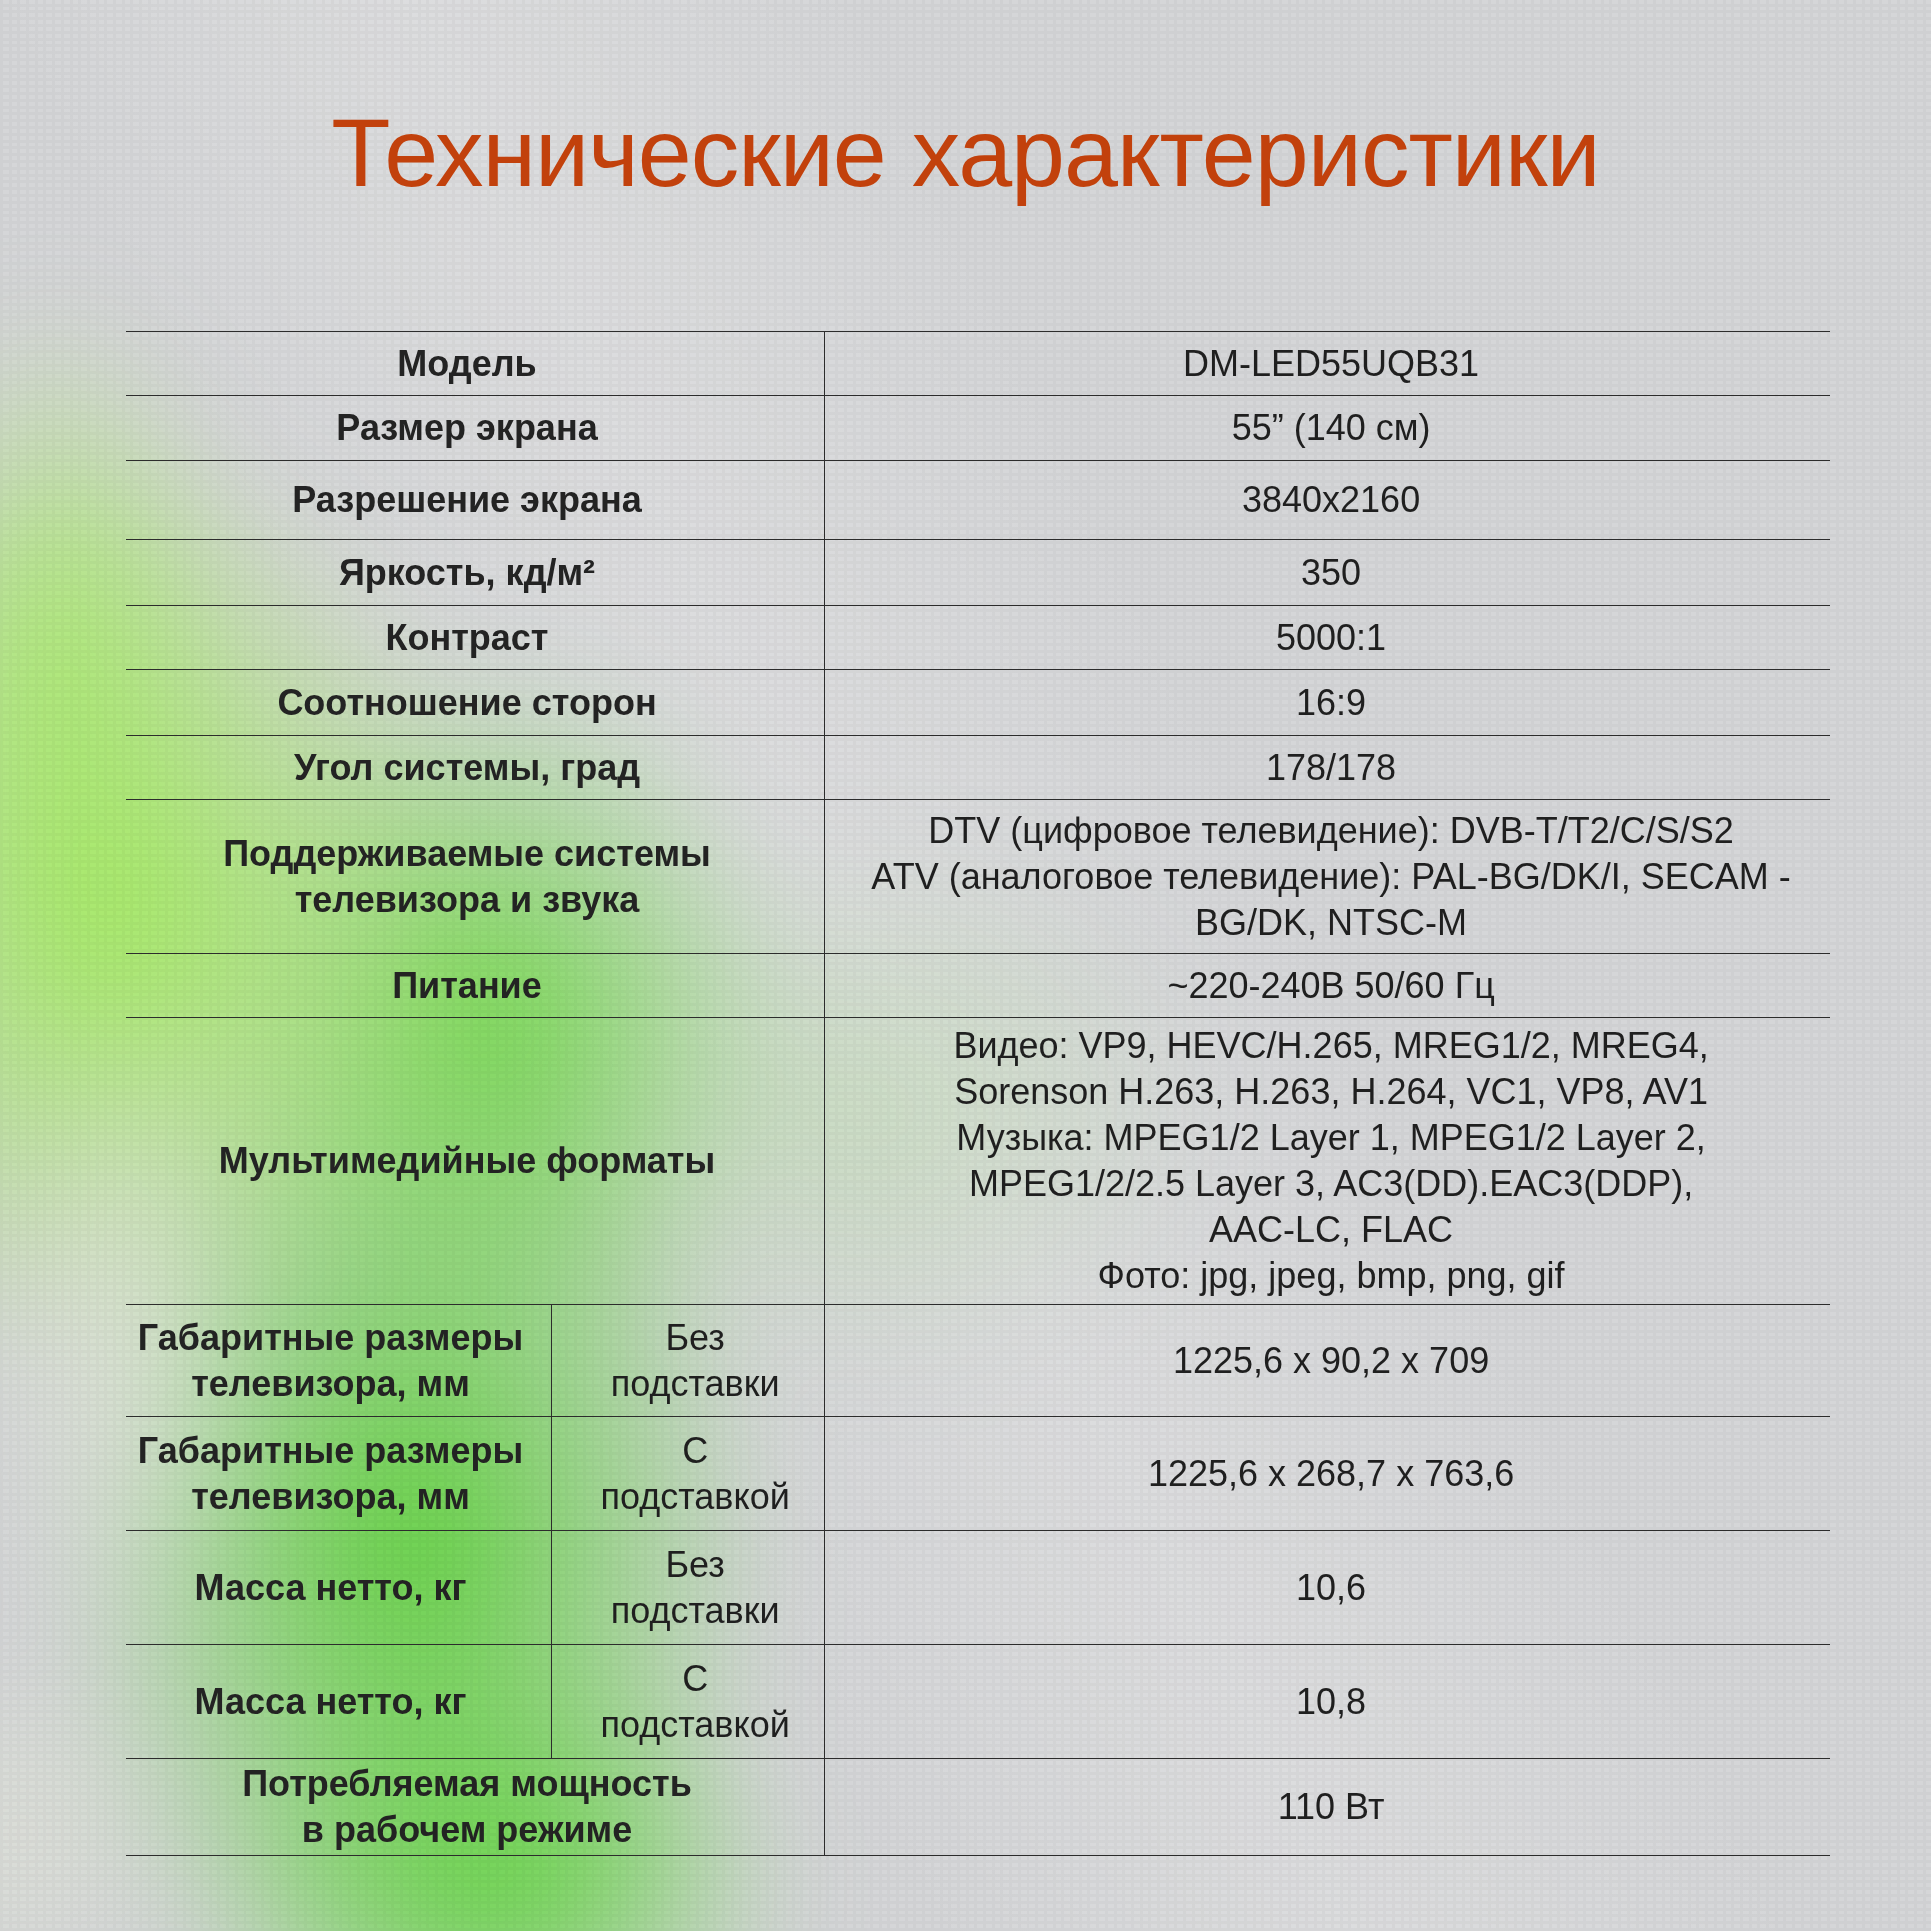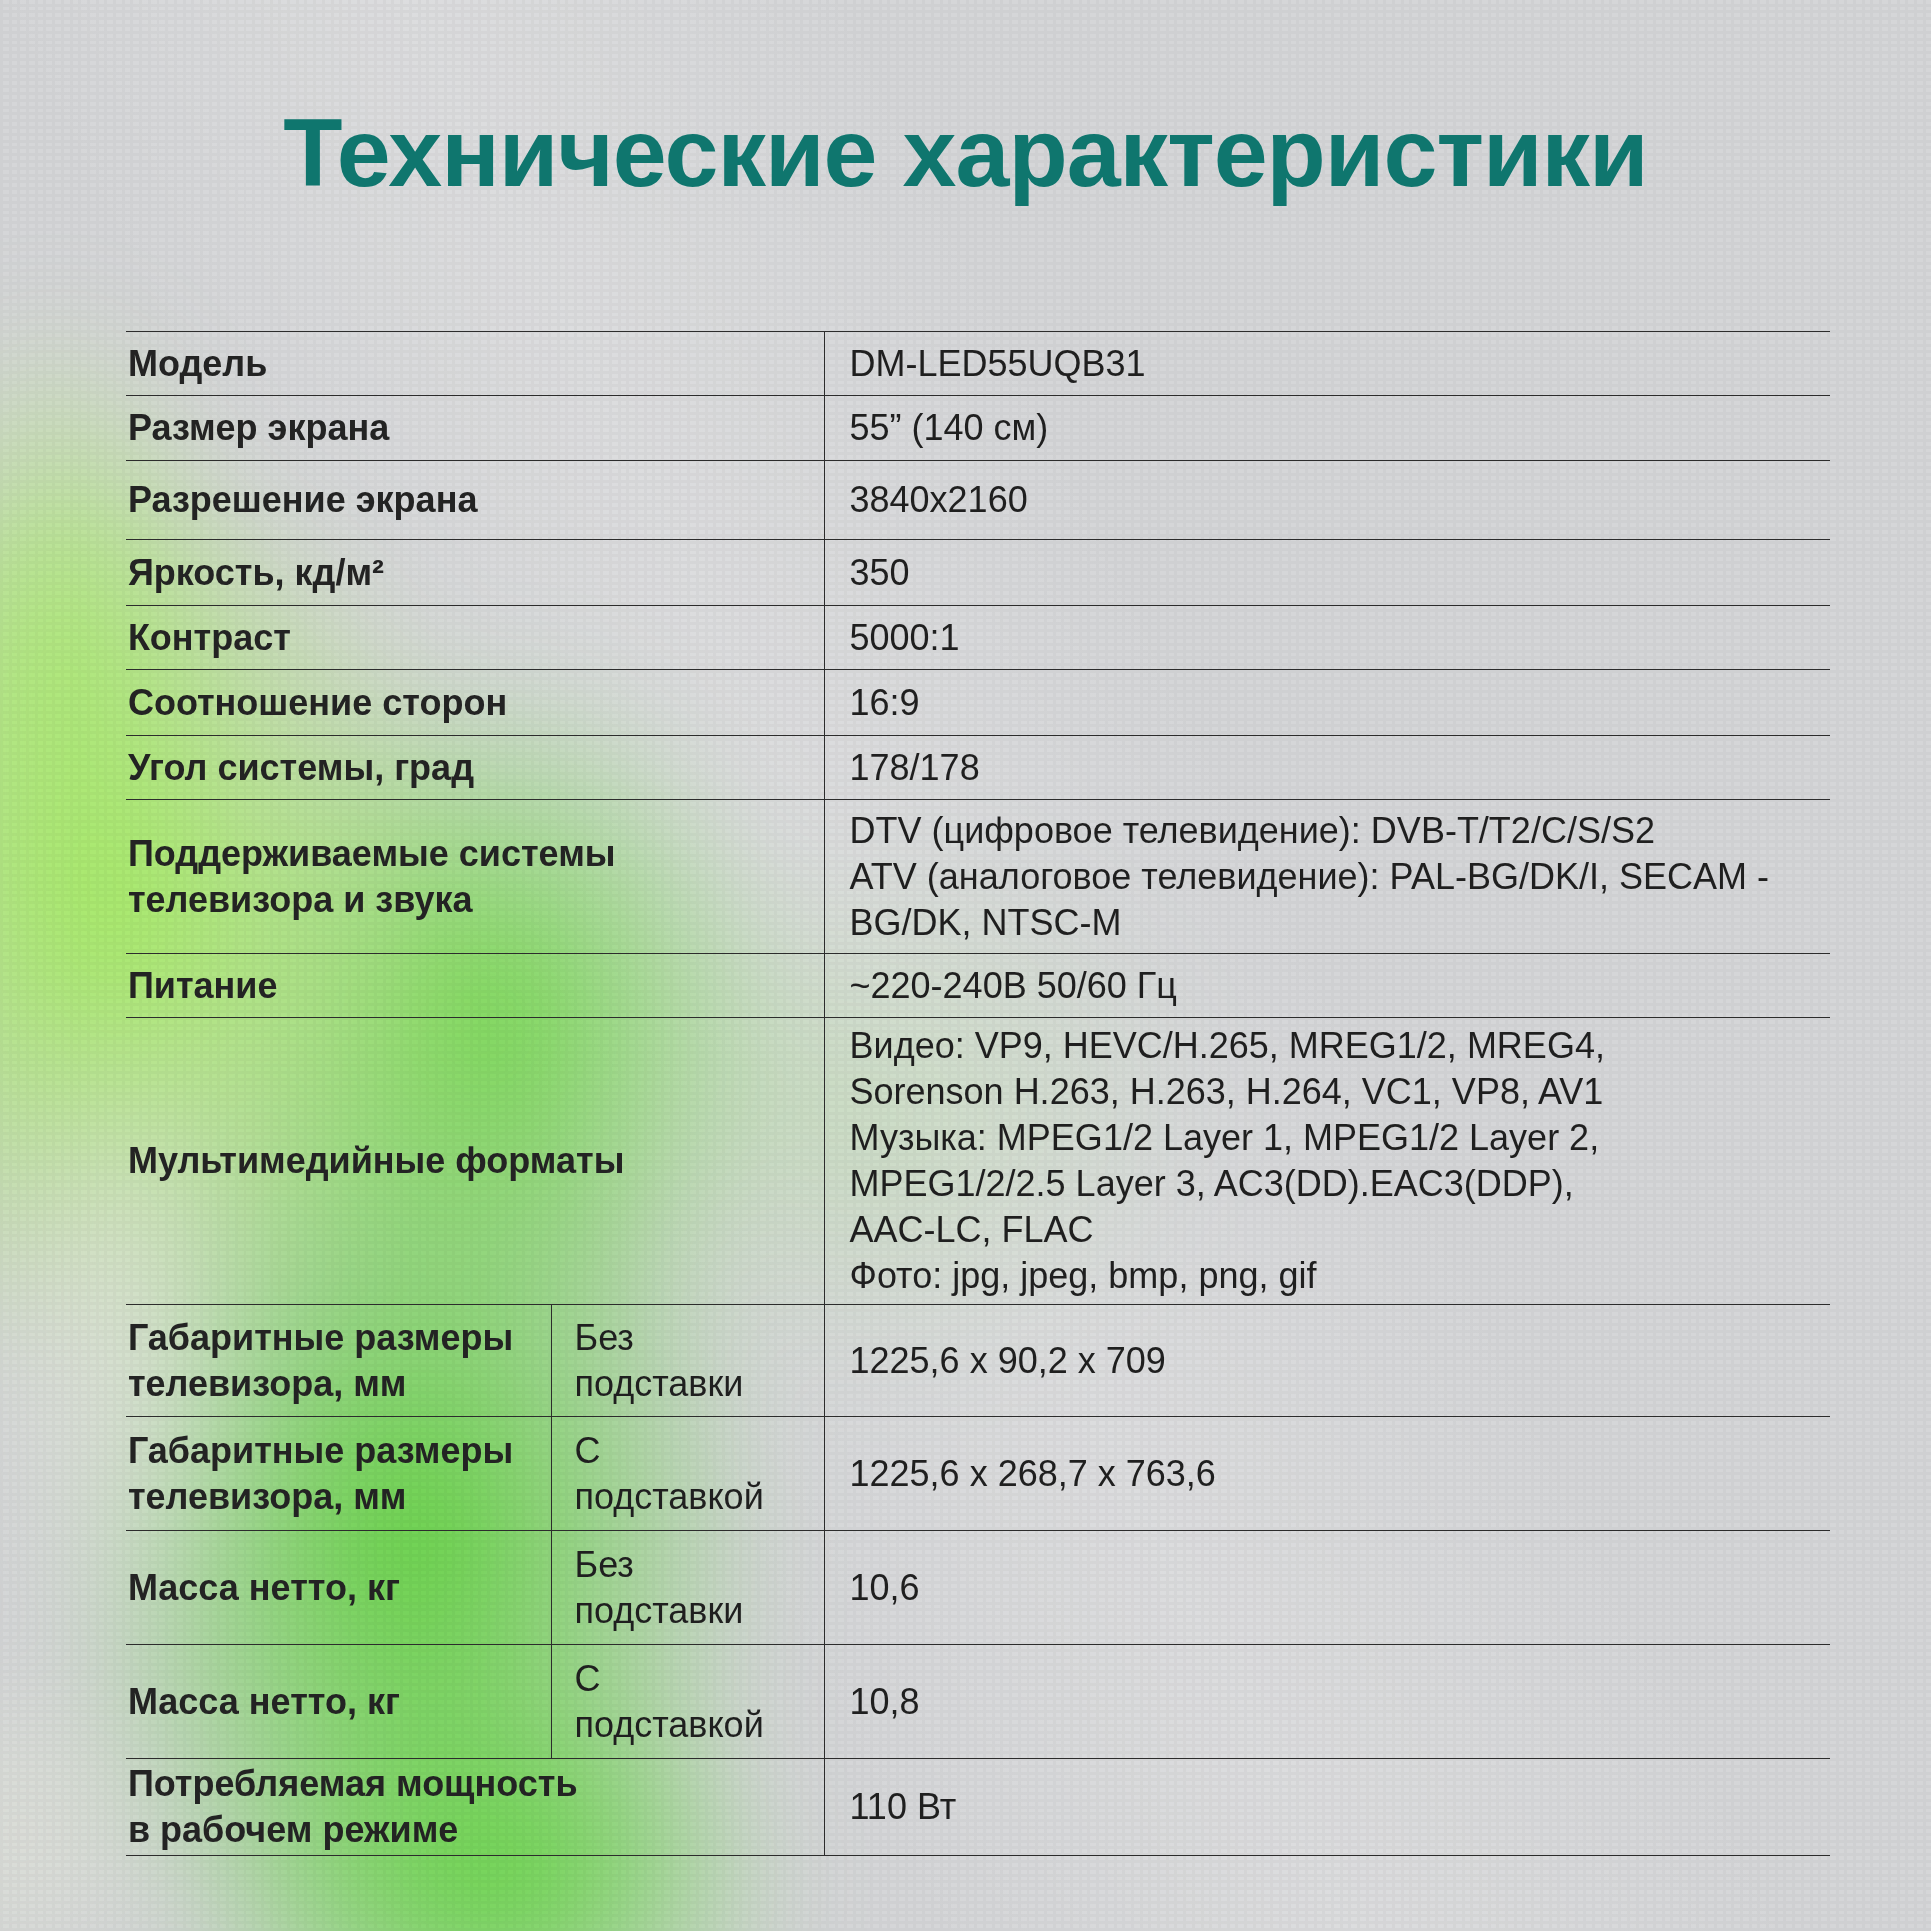--- a/index.html
+++ b/index.html
@@ -27,29 +27,29 @@
     background: linear-gradient(64deg, rgba(255,255,255,0) 32%, rgba(255,255,255,0.17) 47%, rgba(255,255,255,0) 63%);
   }
   .bg-noise {
     position:absolute; inset:0; opacity:0.025;
     background:
       repeating-linear-gradient(0deg, #000 0 2.9px, transparent 2.9px 6.8px),
       repeating-linear-gradient(90deg, #000 0 2.9px, transparent 2.9px 8.7px);
   }
   .title {
     position:absolute; left:0; right:0; top:97px; margin:0;
-    text-align:center; font-size:97px; font-weight:700; letter-spacing:-1px;
-    color:#0f766e;
+    text-align:center; font-size:97px; font-weight:400; letter-spacing:-1px;
+    color:#c2410c;
   }
   table.specs {
     position:absolute; left:126px; top:331px; width:1704px;
     border-collapse:collapse; table-layout:fixed;
     font-size:36px; line-height:46px;
   }
-  .specs td { border-top:1.9px solid #2c2c2c; vertical-align:middle; }
+  .specs td { border-top:1.9px solid #2c2c2c; vertical-align:middle;text-align:center; }
   .specs tr.last td { border-bottom:1.9px solid #2c2c2c; }
   td.lbl { font-weight:700; padding:1.9px 17.4px 1.9px 1.9px; color:#232323; }
   td.sub { border-left:1.9px solid #2c2c2c; padding:1.9px 7.7px 1.9px 23px; font-weight:400; }
   td.val { border-left:1.9px solid #2c2c2c; padding:1.9px 17.4px 1.9px 25px; }
   .specs span, .specs b { white-space:pre-line; }
   .vgroup b { font-weight:400; }
 </style>
 </head>
 <body>
 

